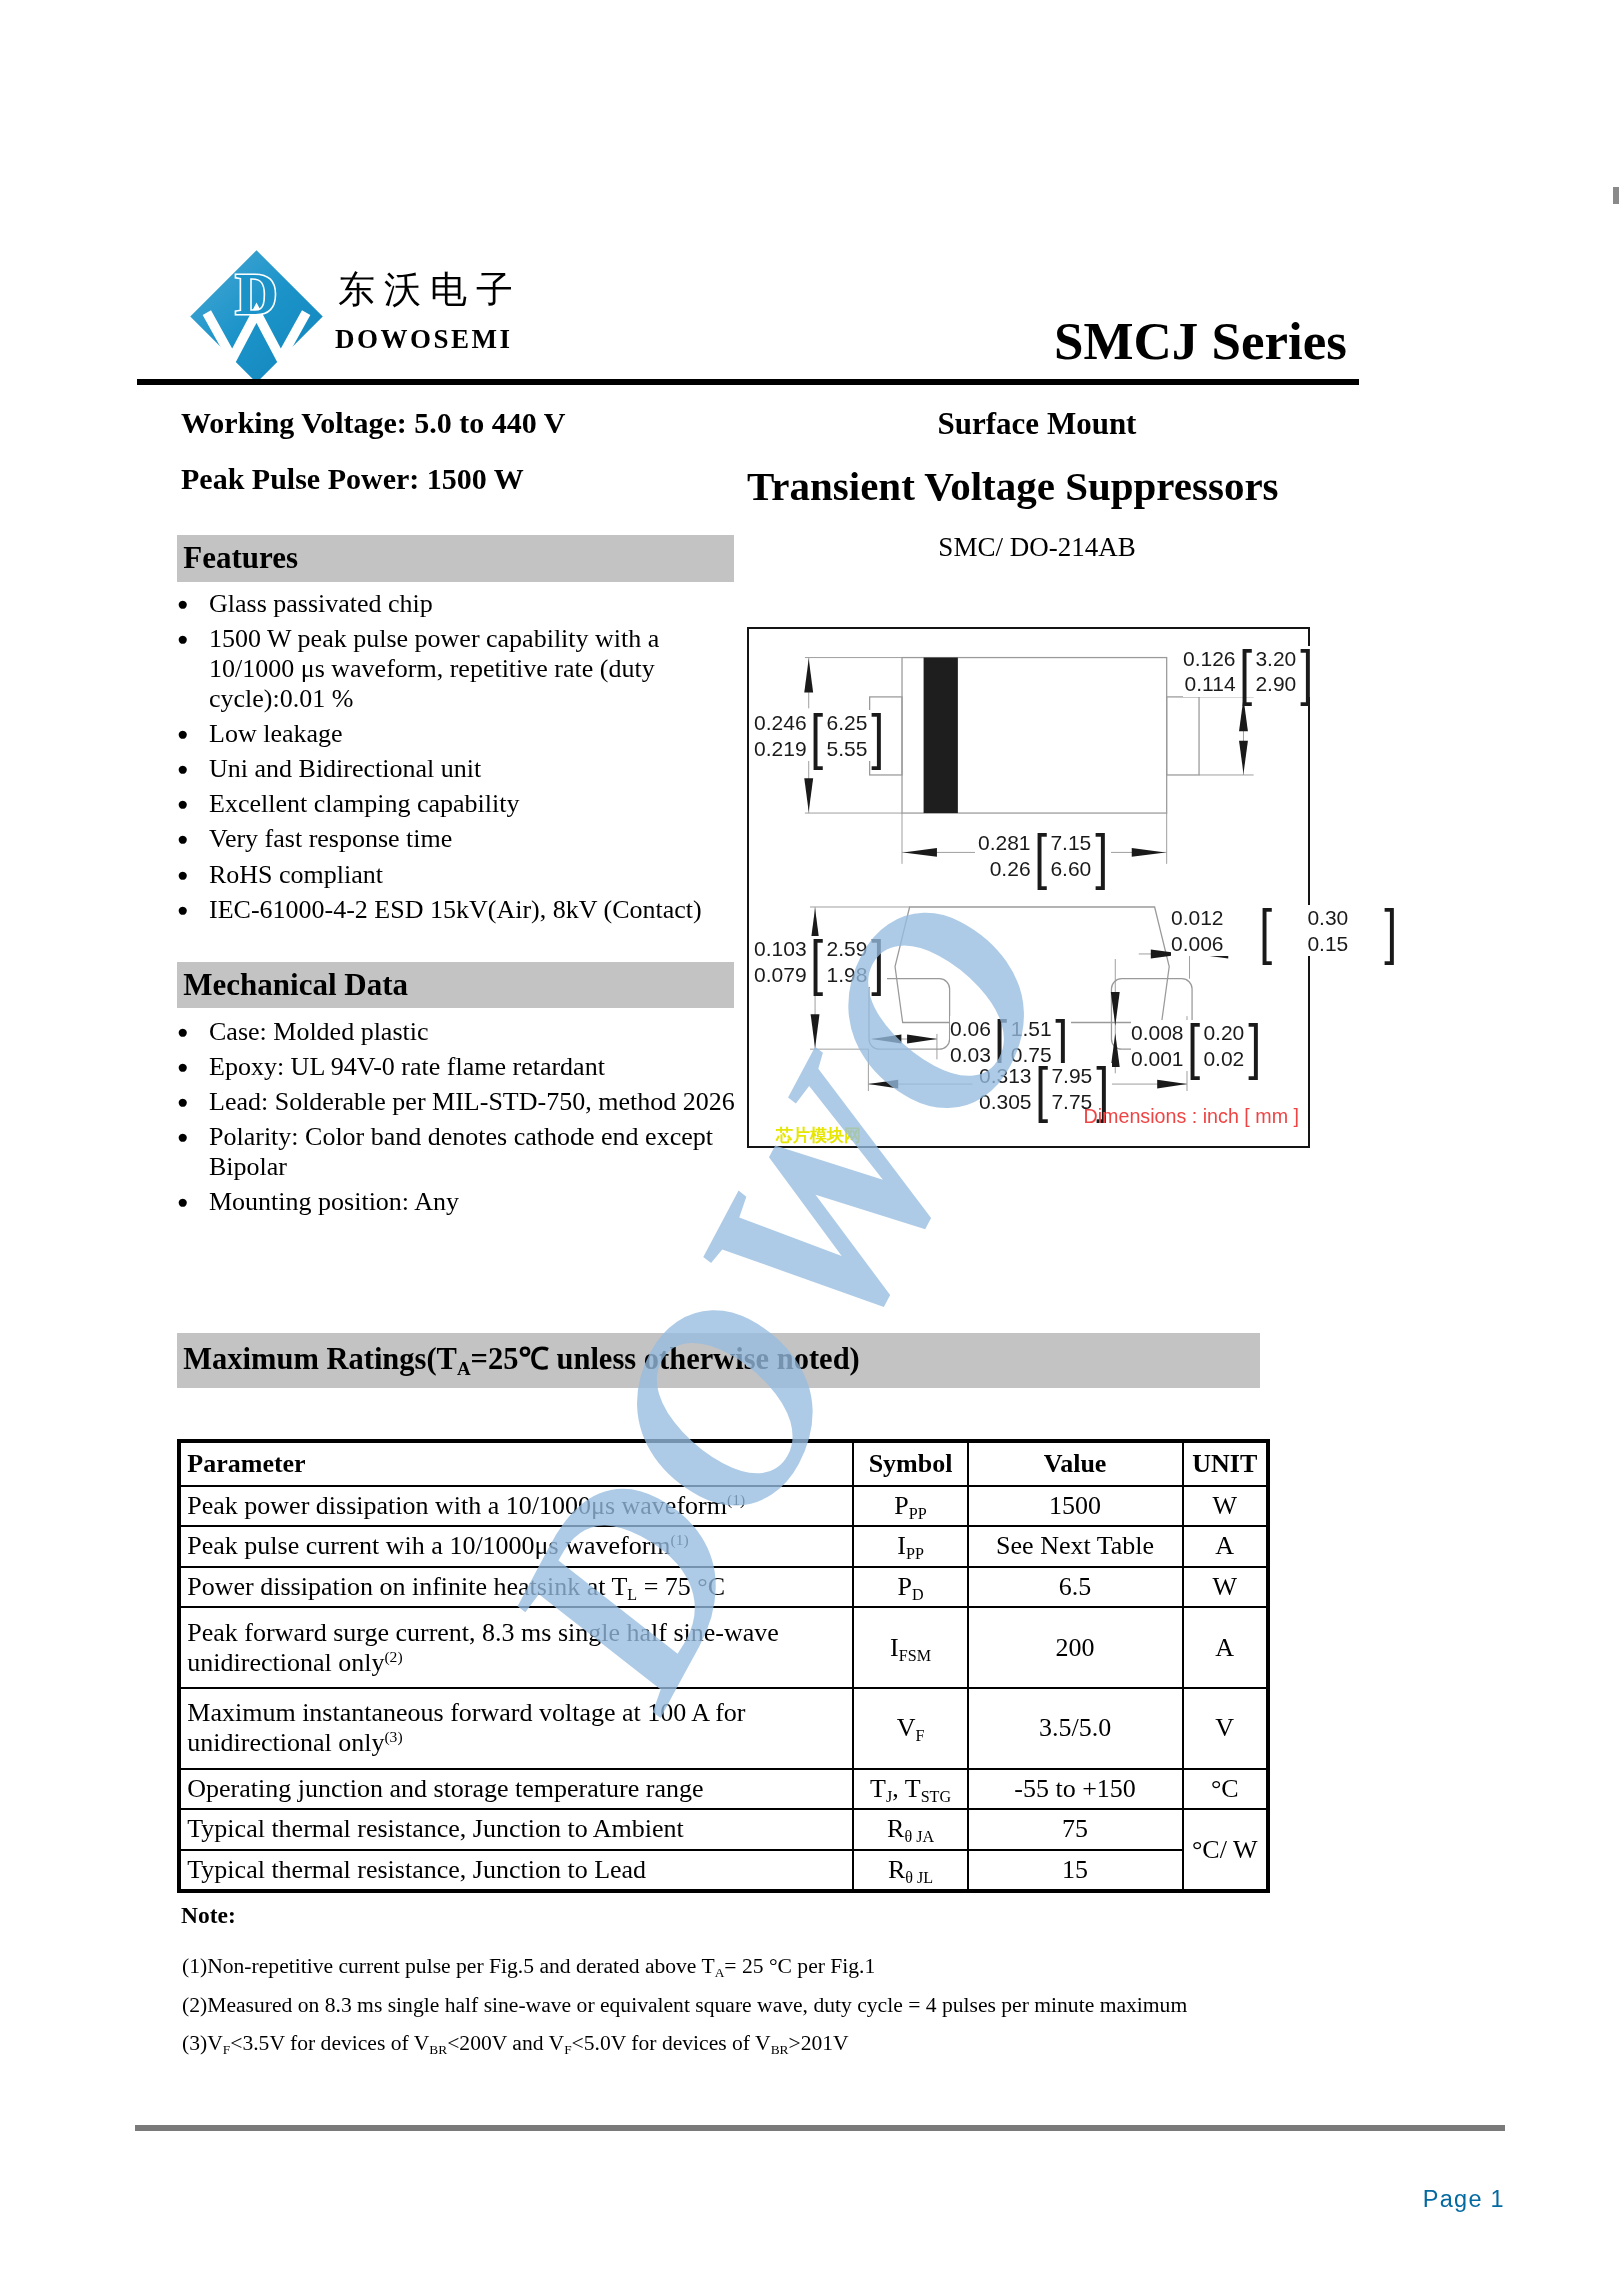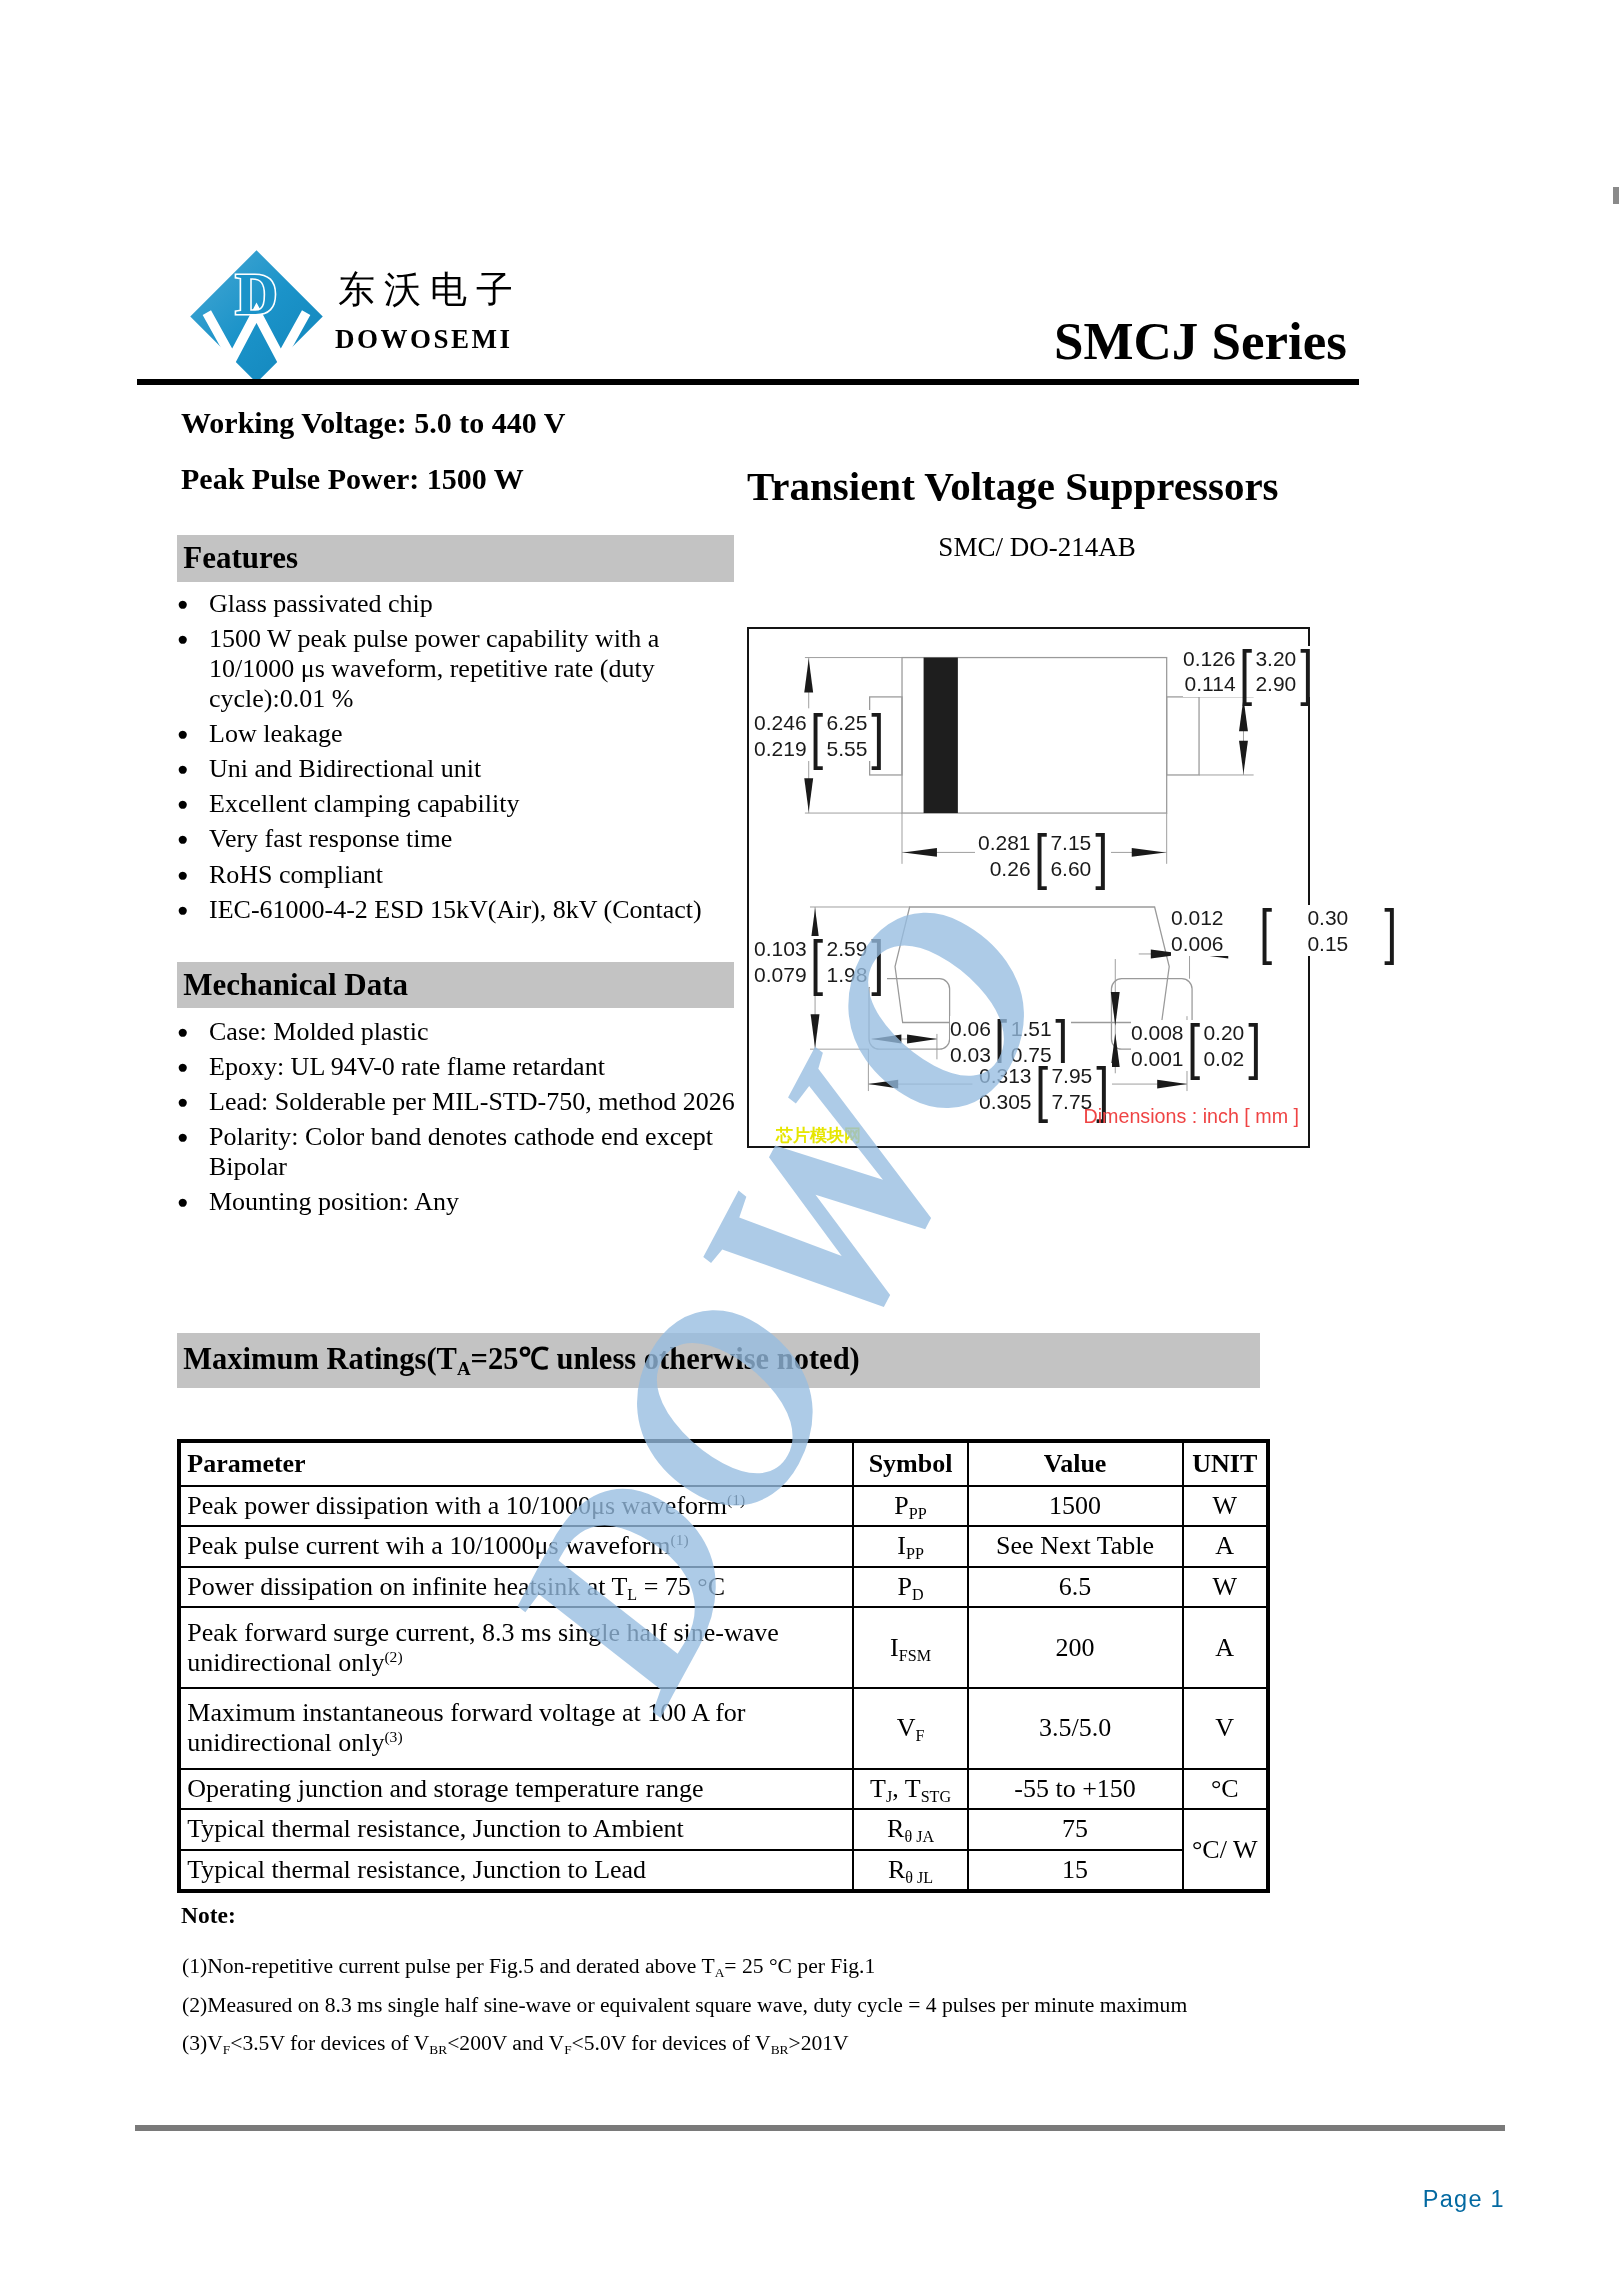--- a/index.html
+++ b/index.html
@@ -99,20 +99,21 @@
     <text x="106" y="102" text-anchor="middle" font-family="Liberation Serif, serif" font-size="92" font-weight="bold" fill="#1b93c9" stroke="#ffffff" stroke-width="5" paint-order="stroke">D</text>
   </svg>
   <div class="abs serif" id="logo-cn">东沃电子</div>
   <div class="abs serif" id="logo-name">DOWOSEMI</div>
   <div class="abs serif" id="series-title">SMCJ Series</div>
   <div class="abs" id="header-rule"></div>
   <div class="abs" id="corner-mark"></div>
 
   <div class="abs serif" id="wv-line">Working Voltage: 5.0 to 440 V</div>
   <div class="abs serif" id="pp-line">Peak Pulse Power: 1500 W</div>
+  <div class="abs serif" id="right-sub" style="top:406px;">Surface Mount</div>
   <div class="abs serif" id="right-sub2" style="left:747px;top:462px;width:580px;text-align:left;font-size:41px;font-weight:bold;">Transient Voltage Suppressors</div>
   <div class="abs serif" id="pkg-name">SMC/ DO-214AB</div>
 
   <div class="abs bar" id="features-bar">Features</div>
   <div class="abs blist" id="features-list">
     <div class="item">
         <span class="bullet">●</span>
         <span>Glass passivated chip</span>
       </div>
     <div class="item">

